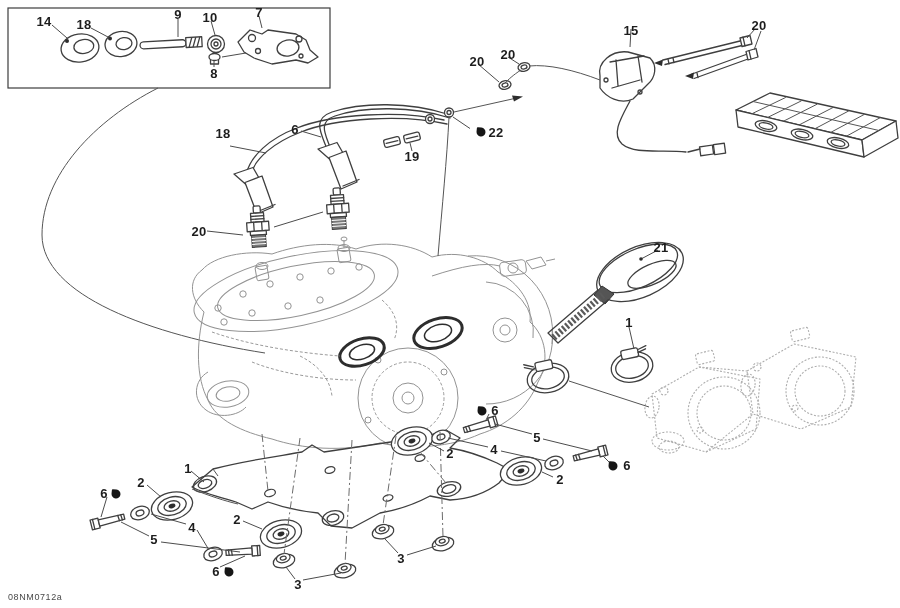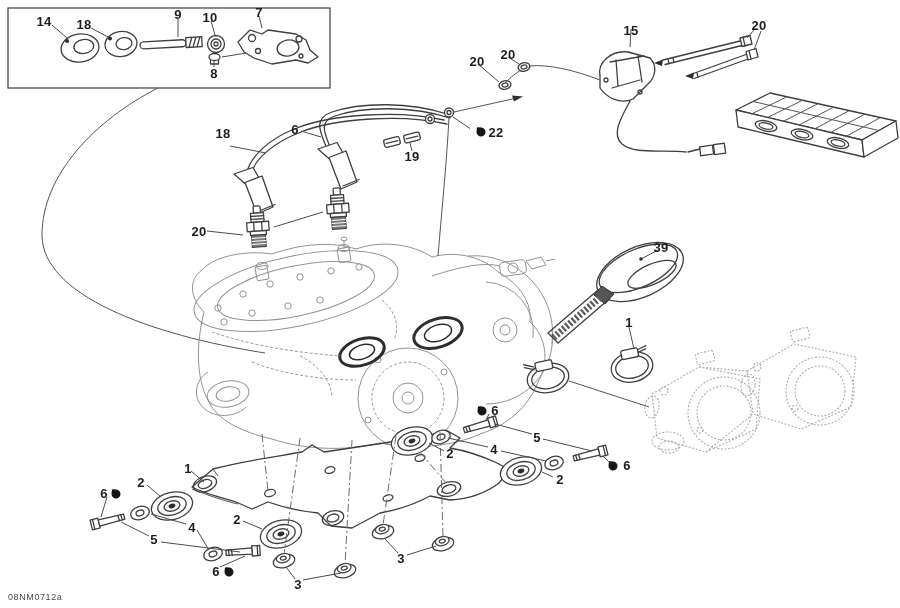--- a/index.html
+++ b/index.html
@@ -445,21 +445,21 @@
 <span class="callout" style="left:631px;top:30px">15</span>
 <span class="callout" style="left:759px;top:25px">20</span>
 <span class="callout" style="left:508px;top:54px">20</span>
 <span class="callout" style="left:477px;top:61px">20</span>
 <span class="droplet" style="left:481px;top:132px"></span>
 <span class="callout" style="left:496px;top:132px">22</span>
 <span class="callout" style="left:295px;top:129px">6</span>
 <span class="callout" style="left:223px;top:133px">18</span>
 <span class="callout" style="left:412px;top:156px">19</span>
 <span class="callout" style="left:199px;top:231px">20</span>
-<span class="callout" style="left:661px;top:247px">39</span>
+<span class="callout" style="left:661px;top:247px">21</span>
 <span class="callout" style="left:629px;top:322px">1</span>
 <span class="callout" style="left:188px;top:468px">1</span>
 <span class="callout" style="left:141px;top:482px">2</span>
 <span class="callout" style="left:237px;top:519px">2</span>
 <span class="callout" style="left:450px;top:453px">2</span>
 <span class="callout" style="left:560px;top:479px">2</span>
 <span class="callout" style="left:298px;top:584px">3</span>
 <span class="callout" style="left:401px;top:558px">3</span>
 <span class="callout" style="left:192px;top:527px">4</span>
 <span class="callout" style="left:494px;top:449px">4</span>

